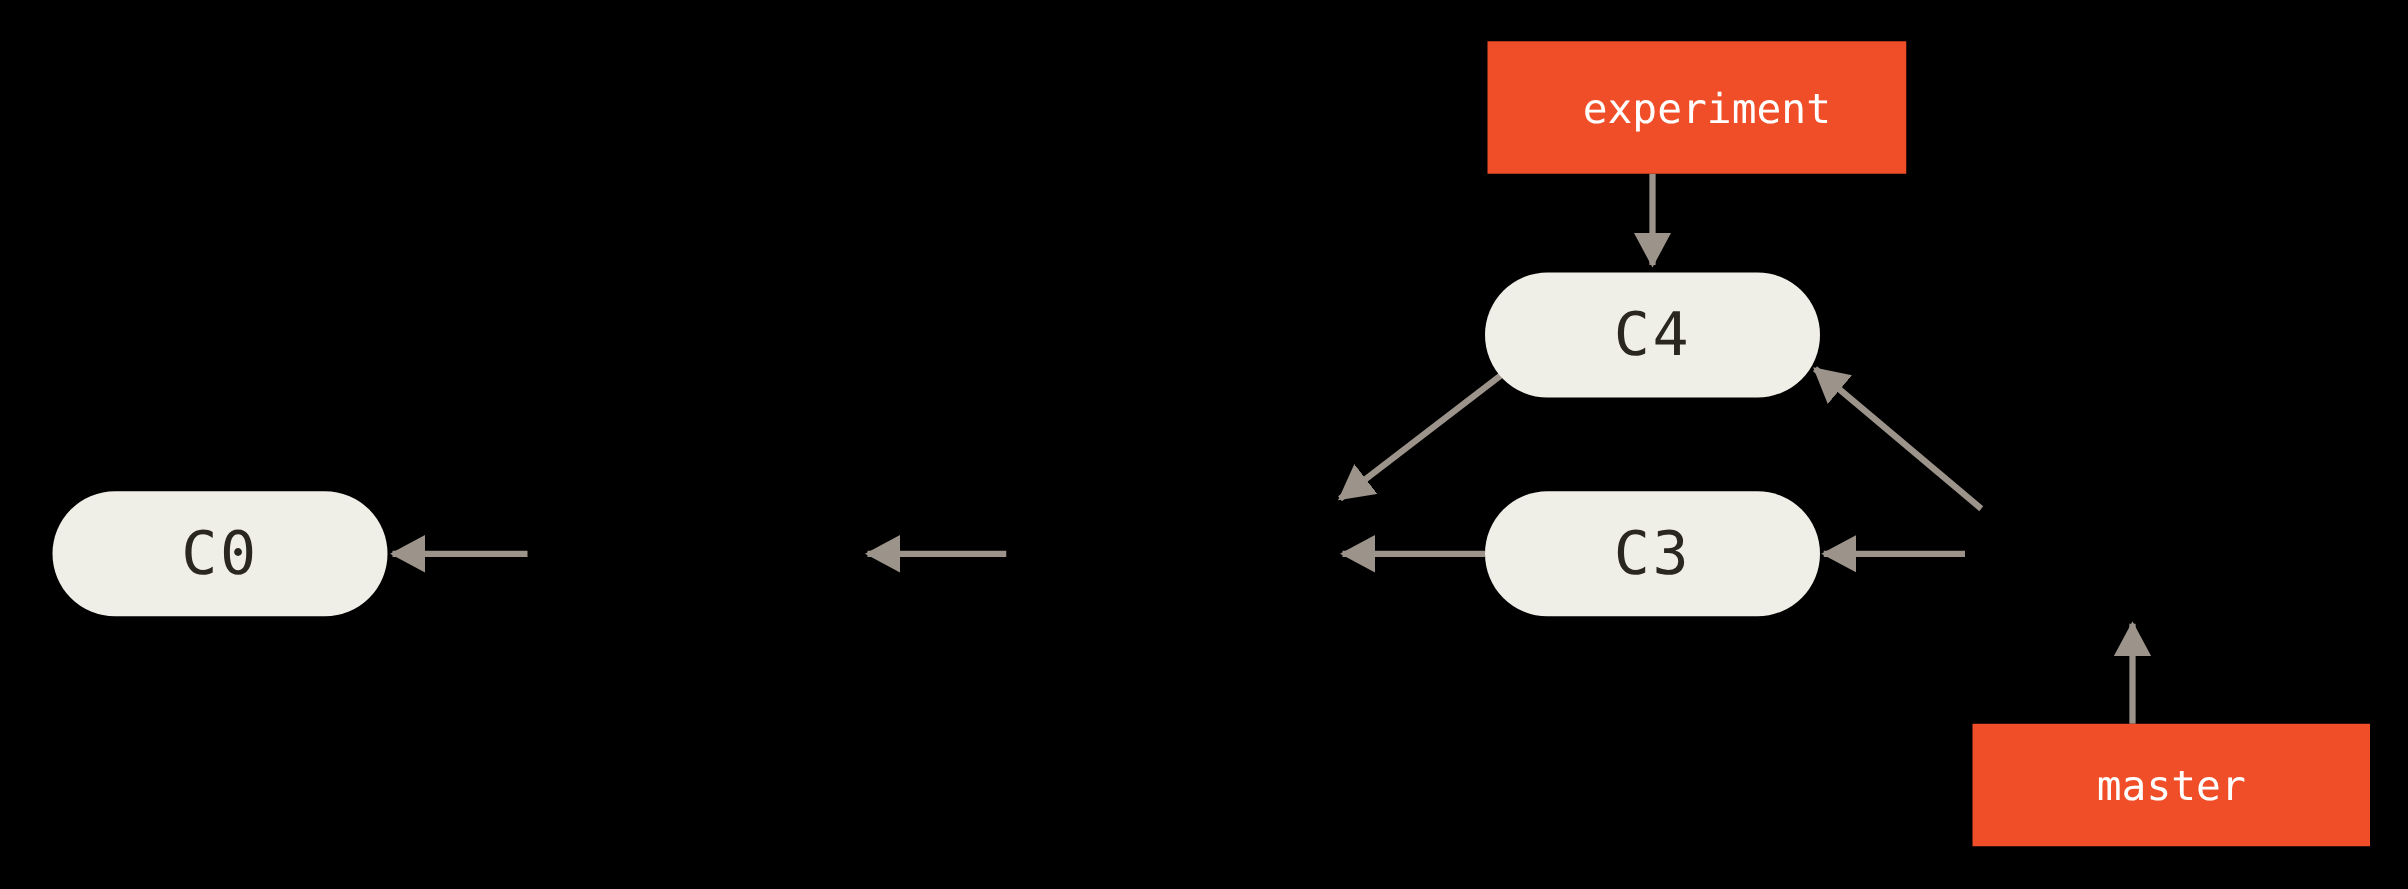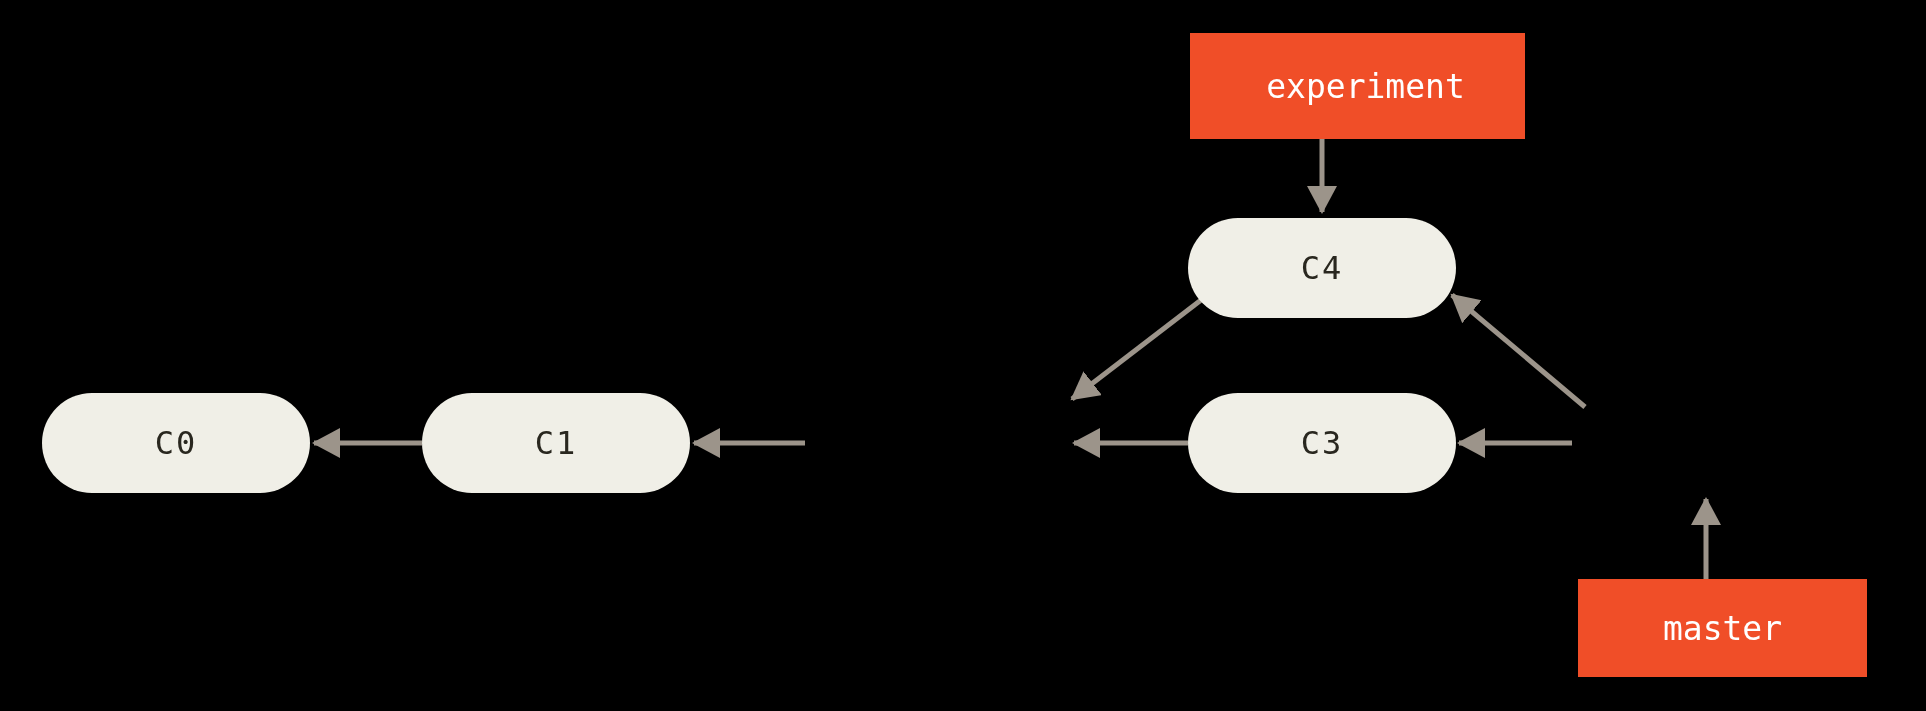--- a/index.html
+++ b/index.html
@@ -34,21 +34,21 @@
     position: absolute;
     width: 268px;
     height: 100px;
     border-radius: 50px;
     background: var(--node-fill, #f0efe7);
     display: flex;
     align-items: center;
     justify-content: center;
   }
   .commit-node span {
-    font-size: 32px;
+    font-size: 48px;
     color: var(--node-text, #29271f);
     letter-spacing: 2px;
   }
   .branch-label {
     position: absolute;
     background: var(--branch-fill, #f04e28);
     display: flex;
     align-items: center;
     justify-content: center;
   }
@@ -58,21 +58,21 @@
   }
   
   #node-c0 { left: 42px;   top: 393px; }
   #node-c1 { left: 422px;  top: 393px; }
   #node-c2 { left: 805px;  top: 393px; }
   #node-c3 { left: 1188px; top: 393px; }
   #node-c4 { left: 1188px; top: 218px; }
   #node-c5 { left: 1572px; top: 393px; }
   
   #branch-experiment { left: 1190px; top: 33px;  width: 319px; height: 106px; padding-left: 16px; }
-  #branch-master     { left: 1578px; top: 579px; width: 289px; height: 98px; }
+  #branch-master     { left: 1578px; top: 579px; width: 318px; height: 98px; }
 </style>
 </head>
 <body>
 
 <div class="canvas">
 
   <svg class="edges-layer" width="1926" height="711" viewBox="0 0 1926 711" xmlns="http://www.w3.org/2000/svg">
     <defs>
       <marker id="arrow" markerUnits="userSpaceOnUse" markerWidth="32" markerHeight="32" refX="26" refY="15" orient="auto">
         <path class="arrowhead-shape" d="M0,0 L28,15 L0,30 Z"></path>
@@ -92,23 +92,20 @@
     <line class="edge" x1="1585" y1="407" x2="1452" y2="295" marker-end="url(#arrow)"></line>
 
     <line class="edge" x1="1322" y1="139" x2="1322" y2="212" marker-end="url(#arrow)"></line>
 
     <line class="edge" x1="1706" y1="579" x2="1706" y2="499" marker-end="url(#arrow)"></line>
   </svg>
 
   <div class="commit-node" id="node-c0">
     <span>C0</span>
   </div>
-  <div class="commit-node" id="node-c1">
-    <span>C1</span>
-  </div>
   <div class="commit-node" id="node-c3">
     <span>C3</span>
   </div>
   <div class="commit-node" id="node-c4">
     <span>C4</span>
   </div>
 
   <div class="branch-label" id="branch-experiment">
     <span>experiment</span>
   </div>

